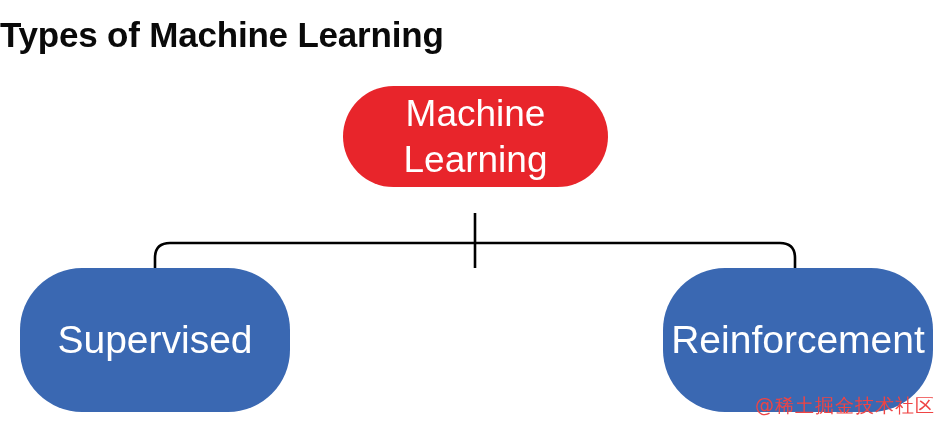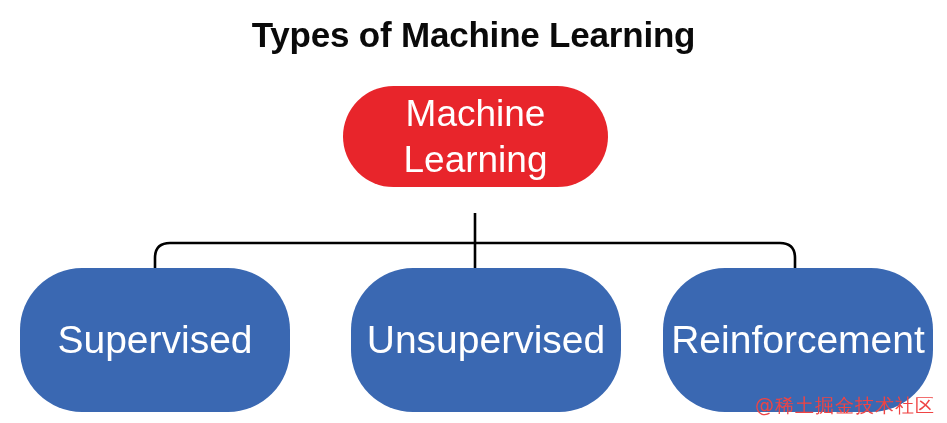--- a/index.html
+++ b/index.html
@@ -17,21 +17,20 @@
     background: #ffffff;
     overflow: hidden;
   }
 
   
   #diagram-title {
     position: absolute;
     left: 0;
     top: 14px;
     width: 947px;
-    text-align: center;
     font-family: "Liberation Sans", sans-serif;
     font-weight: bold;
     font-size: 35px;
     line-height: 42px;
     letter-spacing: -0.2px;
     color: #0a0a0a;
     white-space: nowrap;
   }
 
   
@@ -119,23 +118,20 @@
 
   <div id="node-root" class="node">
     <span class="node-label">Machine
 Learning</span>
   </div>
 
   <div id="node-supervised" class="node node-child">
     <span class="node-label">Supervised</span>
   </div>
 
-  <div id="node-unsupervised" class="node node-child">
-    <span class="node-label">Unsupervised</span>
-  </div>
 
   <div id="node-reinforcement" class="node node-child">
     <span class="node-label">Reinforcement</span>
   </div>
 
   <div id="watermark">@稀土掘金技术社区</div>
 
 </div>
 
 </body></html>

